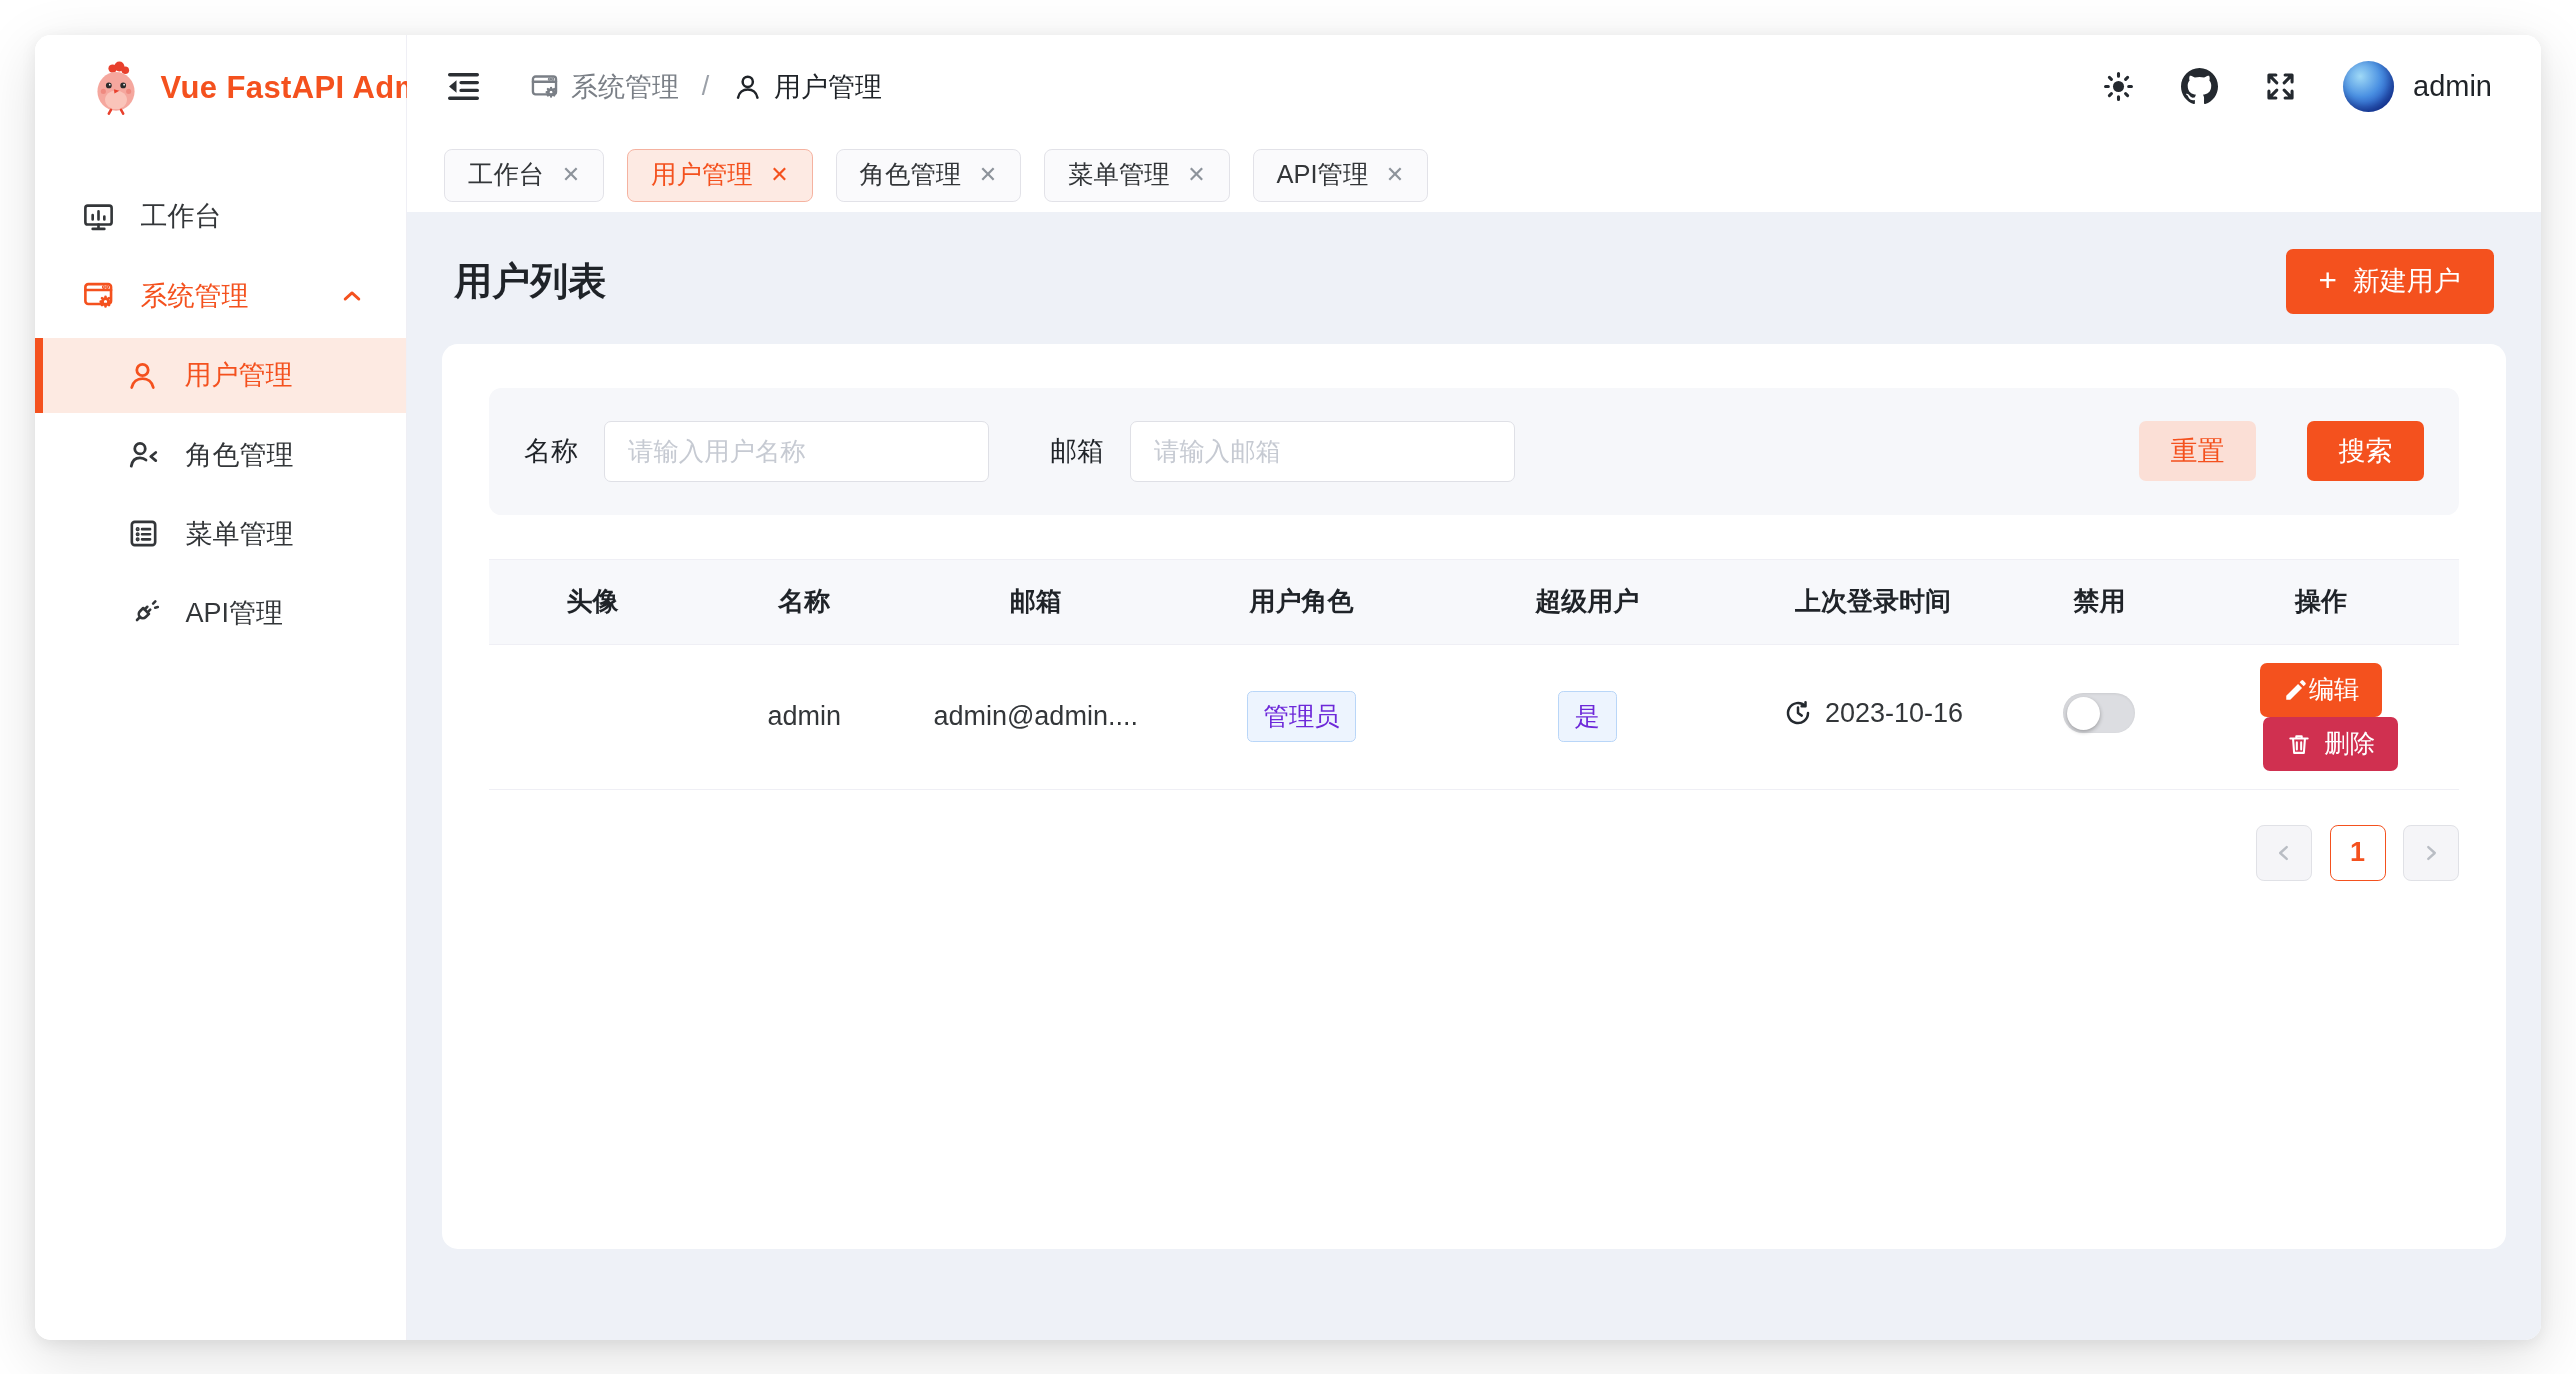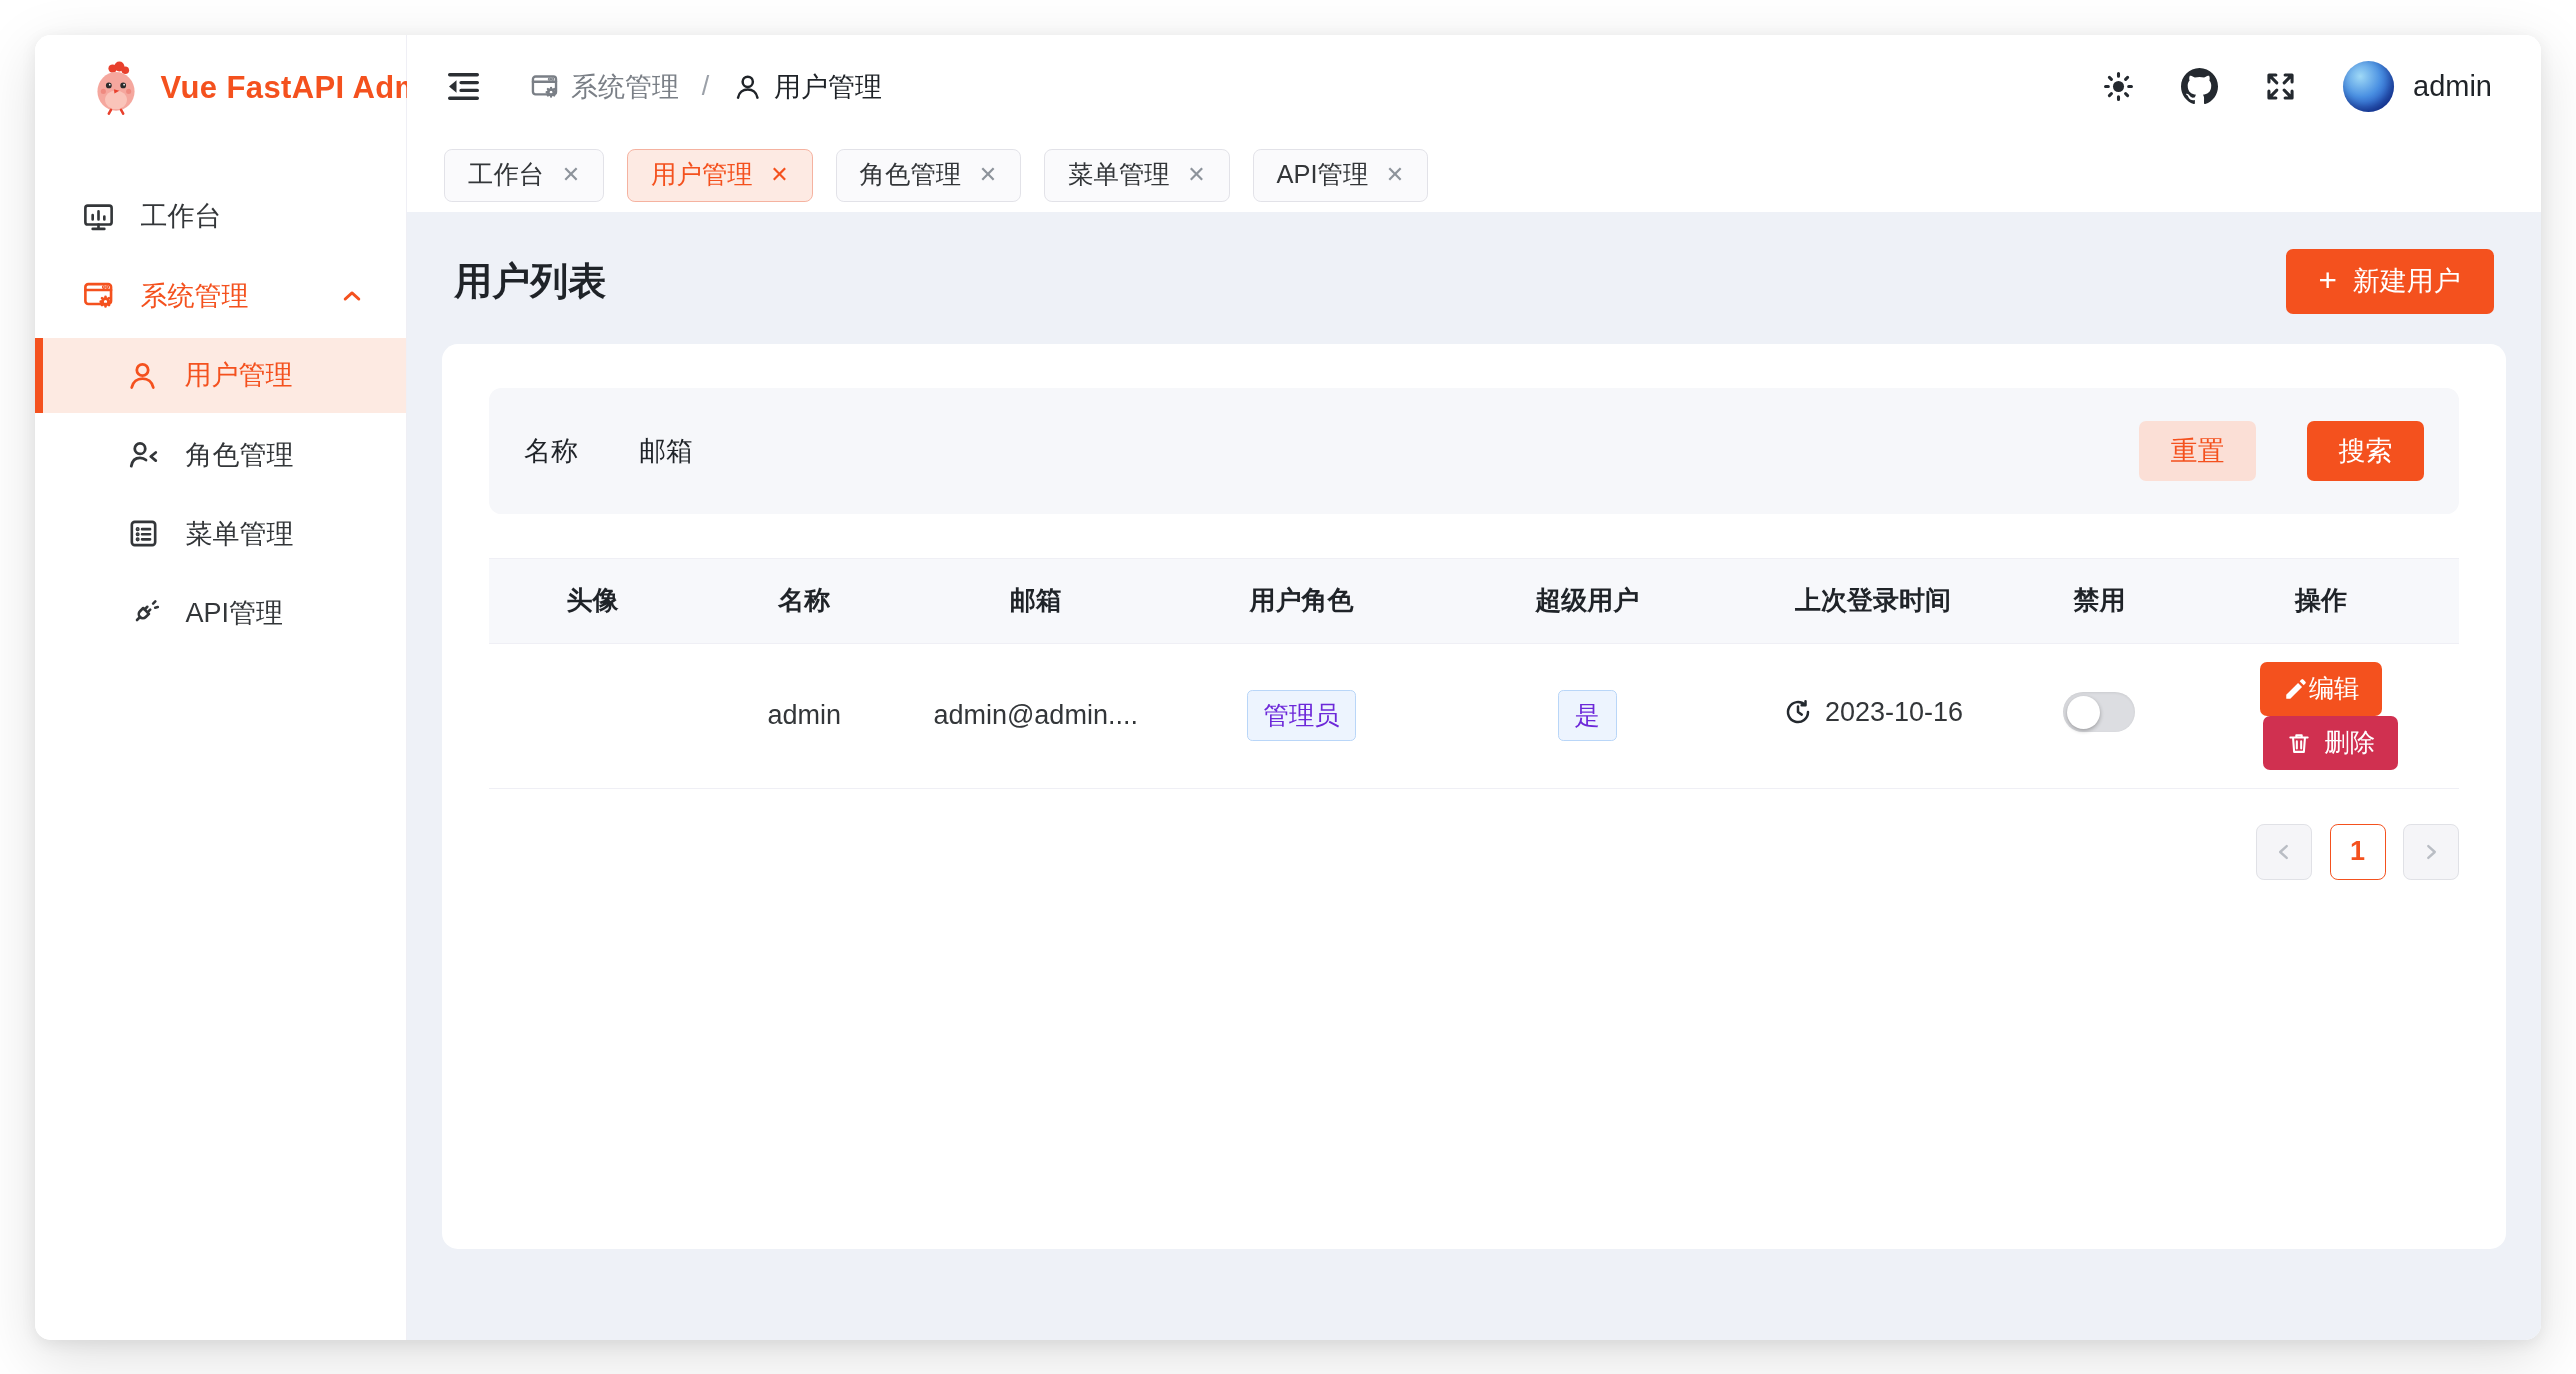--- a/index.html
+++ b/index.html
@@ -280,23 +280,25 @@
           <span class="plus">+</span>
           <span>新建用户</span>
         </button>
       </div>
 
       <div class="card">
 
         <div class="search-panel">
           <div class="field">
             <label>名称</label>
+            <input type="text" placeholder="请输入用户名称" style="">
           </div>
           <div class="field">
             <label>邮箱</label>
+            <input type="text" placeholder="请输入邮箱" style="">
           </div>
           <div class="panel-actions">
             <button class="btn btn-reset">重置</button>
             <button class="btn btn-search">搜索</button>
           </div>
         </div>
 
         <table class="users">
           <colgroup>
             <col style="width:10.5%">

